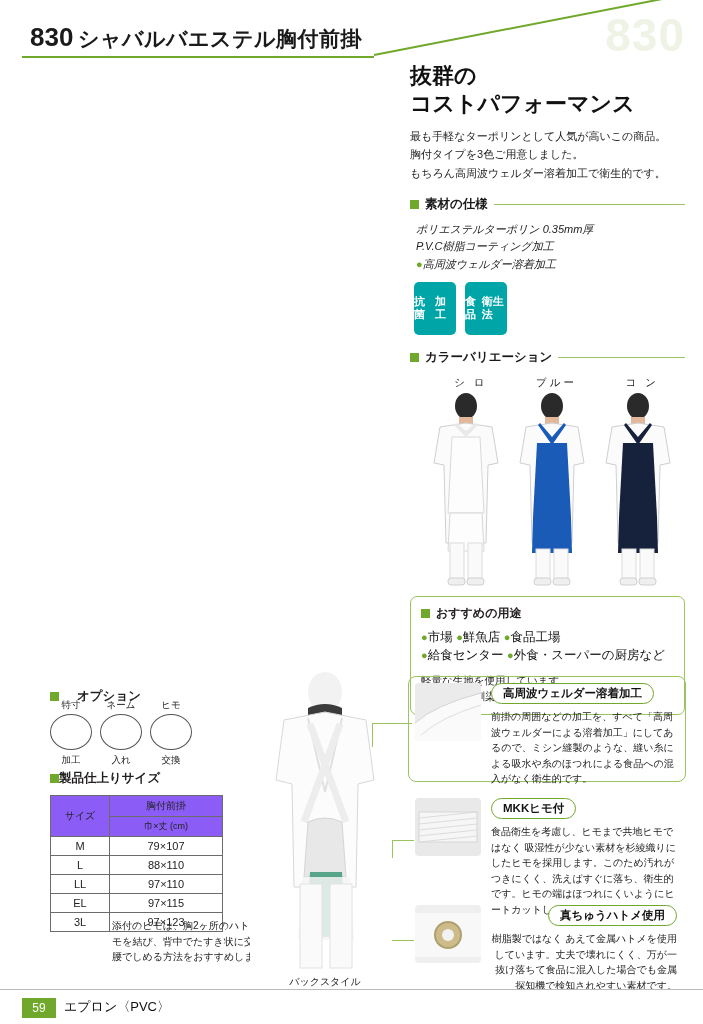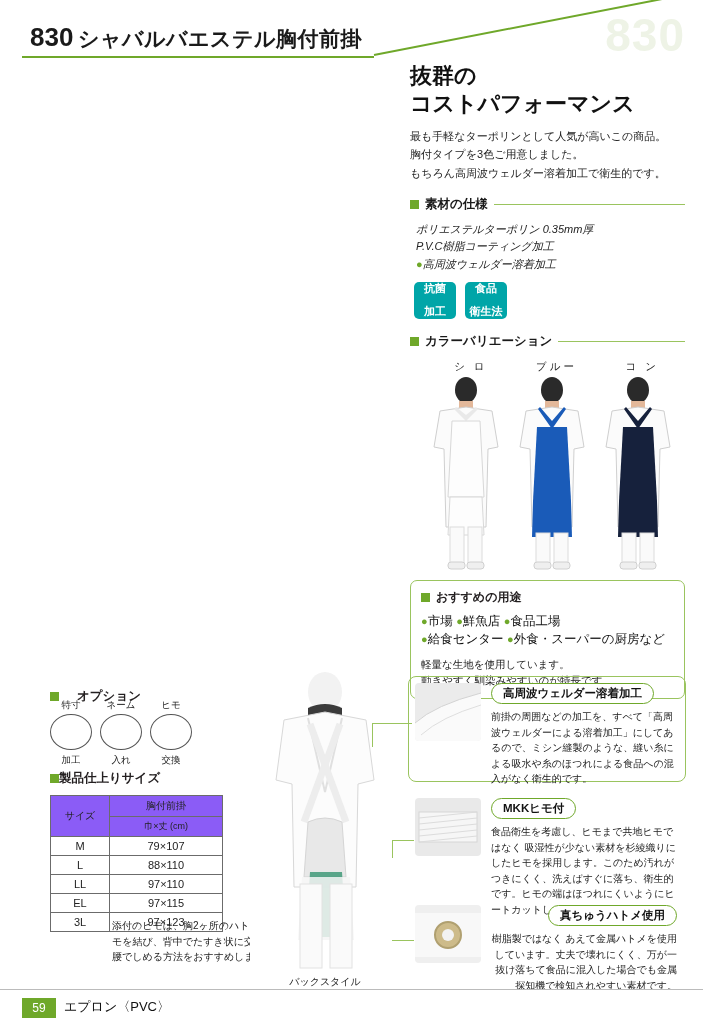--- a/index.html
+++ b/index.html
@@ -31,22 +31,22 @@
 
   .sect-h{font-size:12.5px;font-weight:bold;color:#1a1a1a;display:flex;align-items:center;gap:6px;}
   .sect-h .sq{width:9px;height:9px;background:#6fa82a;display:inline-block;}
   .sect-h .rule{flex:1;height:1px;background:#9ac45e;}
 
   .spec{margin-top:8px;}
   .spec-l{font-size:11px;line-height:1.6;color:#222;padding-left:6px;font-style:italic;}
   .spec-l .dot{color:#6fa82a;font-weight:bold;}
 
   .badges{margin-top:8px;display:flex;gap:9px;padding-left:4px;}
-  .badge{width:42px;height:37px;border-radius:5px;background:#00a5a8;color:#fff;display:flex;
-    flex-direction:column;align-items:center;justify-content:space-between;font-size:11px;font-weight:bold;line-height:1.22;}
+  .badge{width:42px;height:53px;border-radius:5px;background:#00a5a8;color:#fff;display:flex;
+    flex-direction:row;align-items:center;justify-content:center;font-size:11px;font-weight:bold;line-height:1.22;}
 
   
   .cv{margin-top:14px;}
   .cv-names{display:flex;margin-top:10px;padding-left:18px;}
   .cv-names span{width:86px;text-align:center;font-size:10.5px;letter-spacing:3px;color:#222;}
   .models{position:relative;height:195px;margin-top:3px;}
 
   
   .usebox{margin-top:8px;border:1px solid #9ac45e;border-radius:7px;padding:8px 10px 9px;}
   .usebox .uh{font-size:12px;font-weight:bold;display:flex;align-items:center;gap:6px;}

